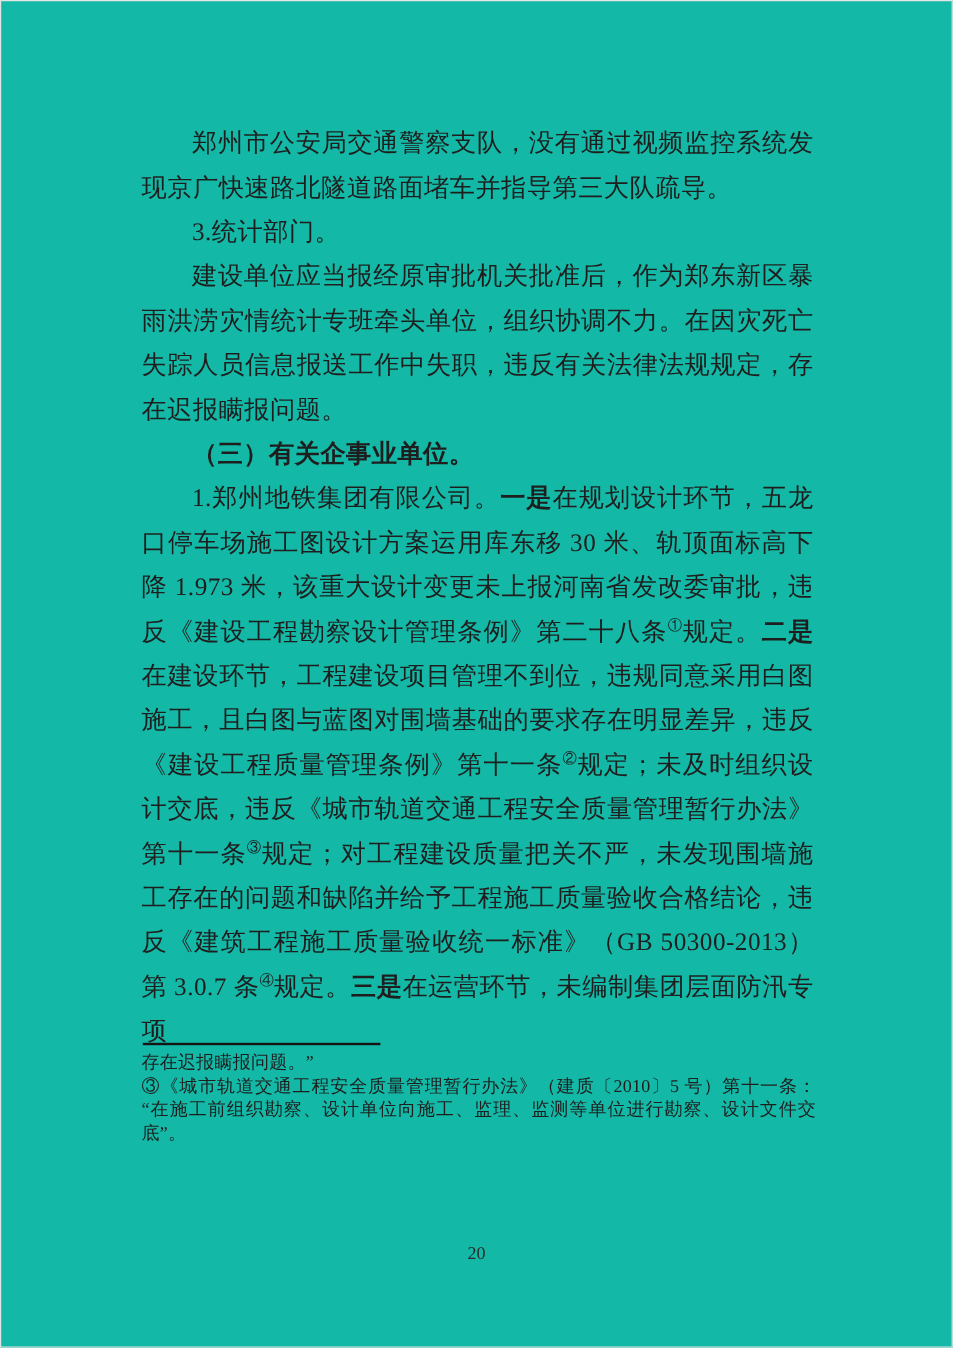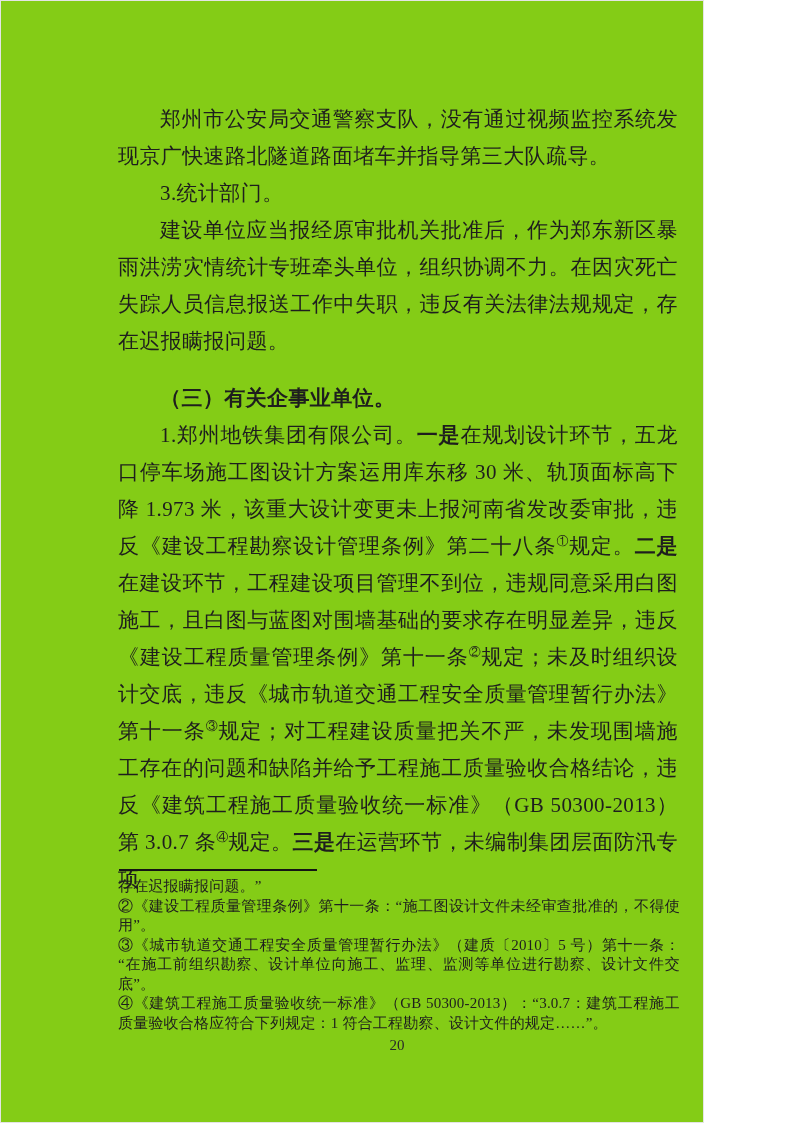--- a/index.html
+++ b/index.html
@@ -4,41 +4,40 @@
 <style>
   * { margin: 0; padding: 0; box-sizing: border-box; }
   html, body { width: 794px; height: 1123px; }
   body {
     background: #ffffff;
     font-family: "Liberation Serif", "DejaVu Serif", serif;
     color: #1e1e1e;
   }
   .page {
     position: relative;
-    width: 704px;
+    width: 794px;
     height: 1123px;
-    background: #84cc16;
+    background: #14b8a6;
     overflow: hidden;
     box-shadow: inset 0 0 0 1px #e4e4e4;
   }
   .body-text {
     position: absolute;
     left: 118px;
     top: 101px;
     width: 560px;
     font-size: 21px;
     line-height: 37px;
     text-align: justify;
     letter-spacing: 0.4px;
   }
   .para { text-indent: 2em; }
   .section-heading {
     text-indent: 2em;
     font-weight: bold;
-    margin-top: 20px;
   }
   .run-bold { font-weight: bold; }
   .fnref {
     font-size: 12px;
     position: relative;
     top: -8px;
     letter-spacing: 0;
     line-height: 0;
   }
   .footnote-sep {
@@ -80,20 +79,18 @@
     <p class="para">3.统计部门。</p>
     <p class="para">建设单位应当报经原审批机关批准后，作为郑东新区暴雨洪涝灾情统计专班牵头单位，组织协调不力。在因灾死亡失踪人员信息报送工作中失职，违反有关法律法规规定，存在迟报瞒报问题。</p>
     <p class="section-heading">（三）有关企事业单位。</p>
     <p class="para"><span>1.郑州地铁集团有限公司。</span><span class="run-bold">一是</span><span>在规划设计环节，五龙口停车场施工图设计方案运用库东移 30 米、轨顶面标高下降 1.973 米，该重大设计变更未上报河南省发改委审批，违反《建设工程勘察设计管理条例》第二十八条</span><span class="fnref">①</span><span>规定。</span><span class="run-bold">二是</span><span>在建设环节，工程建设项目管理不到位，违规同意采用白图施工，且白图与蓝图对围墙基础的要求存在明显差异，违反《建设工程质量管理条例》第十一条</span><span class="fnref">②</span><span>规定；未及时组织设计交底，违反《城市轨道交通工程安全质量管理暂行办法》第十一条</span><span class="fnref">③</span><span>规定；对工程建设质量把关不严，未发现围墙施工存在的问题和缺陷并给予工程施工质量验收合格结论，违反《建筑工程施工质量验收统一标准》（GB 50300-2013）第 3.0.7 条</span><span class="fnref">④</span><span>规定。</span><span class="run-bold">三是</span><span>在运营环节，未编制集团层面防汛专项</span></p>
   </div>
 
   <div class="footnote-sep"></div>
 
   <div class="footnotes">
     <p class="footnote-line">存在迟报瞒报问题。”</p>
-    <p class="footnote-line"><span>②</span><span>《建设工程质量管理条例》第十一条：“施工图设计文件未经审查批准的，不得使用”。</span></p>
     <p class="footnote-line"><span>③</span><span>《城市轨道交通工程安全质量管理暂行办法》（建质〔2010〕5 号）第十一条：“在施工前组织勘察、设计单位向施工、监理、监测等单位进行勘察、设计文件交底”。</span></p>
-    <p class="footnote-line"><span>④</span><span>《建筑工程施工质量验收统一标准》（GB 50300-2013）：“3.0.7：建筑工程施工质量验收合格应符合下列规定：1 符合工程勘察、设计文件的规定……”。</span></p>
   </div>
 
   <div class="page-number">20</div>
 
 </div>
 
 </body></html>

